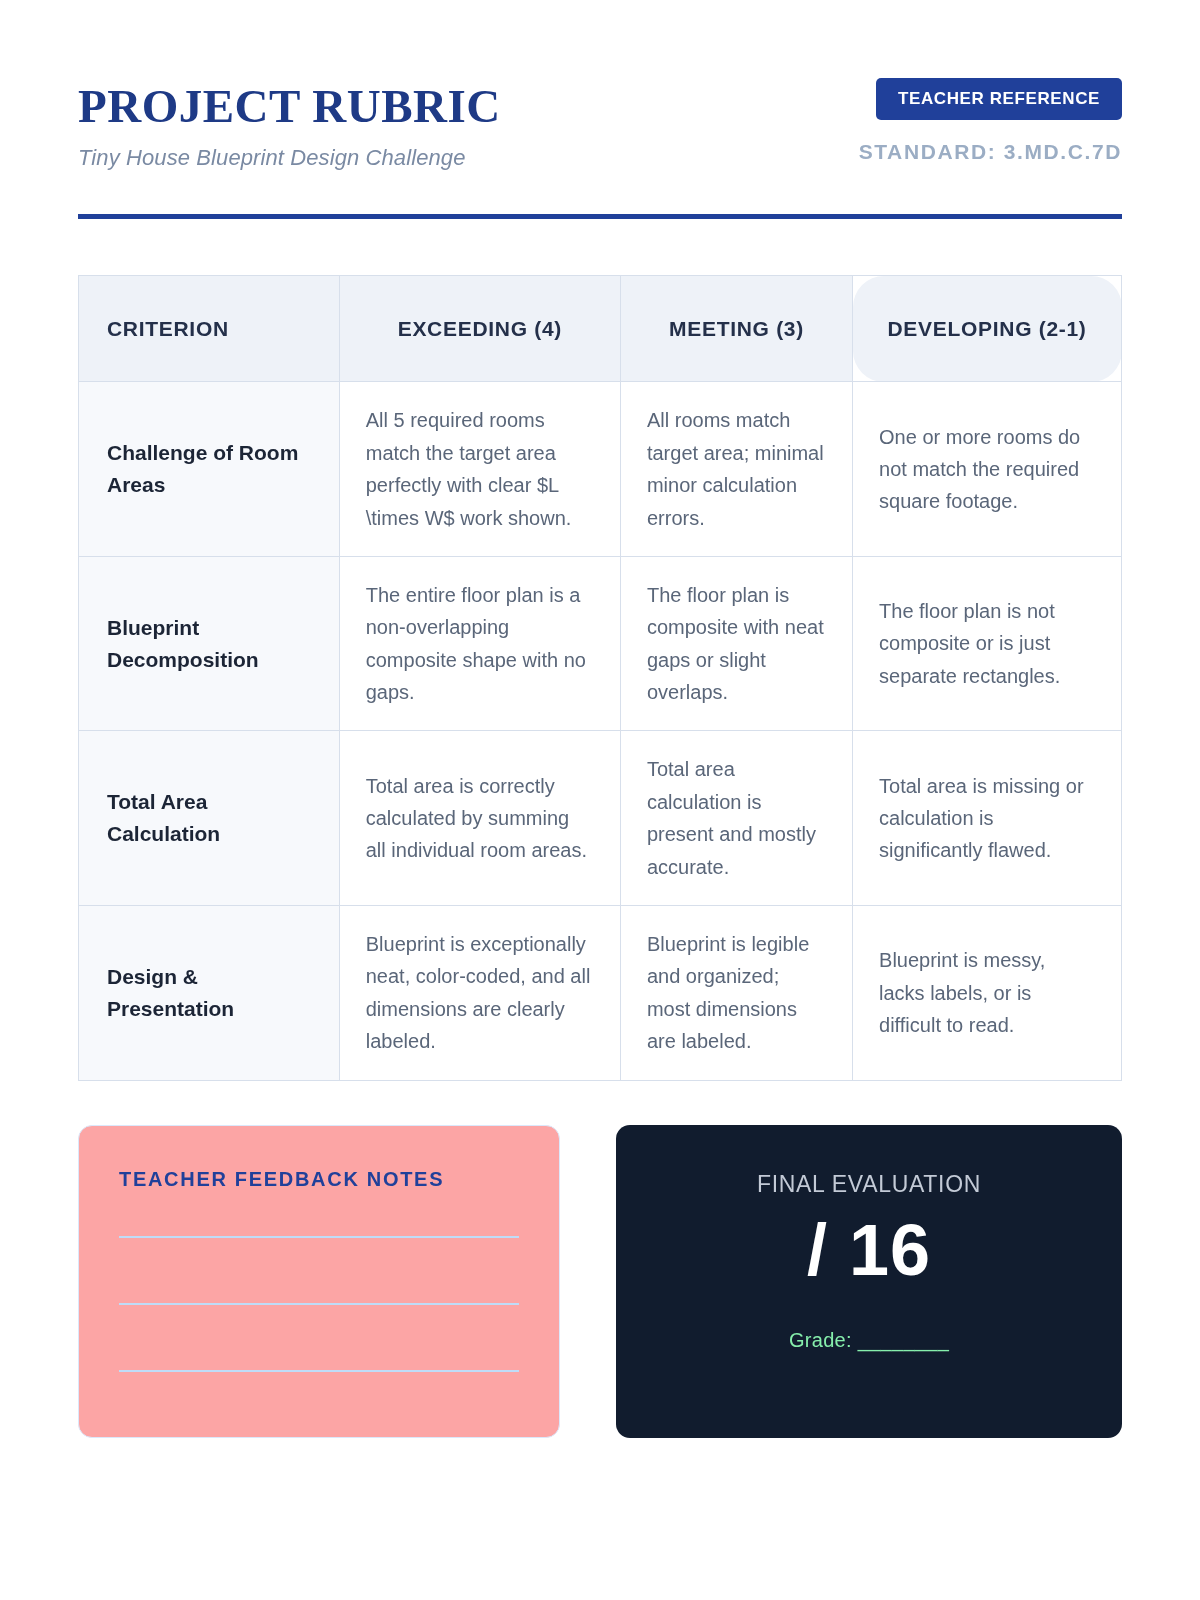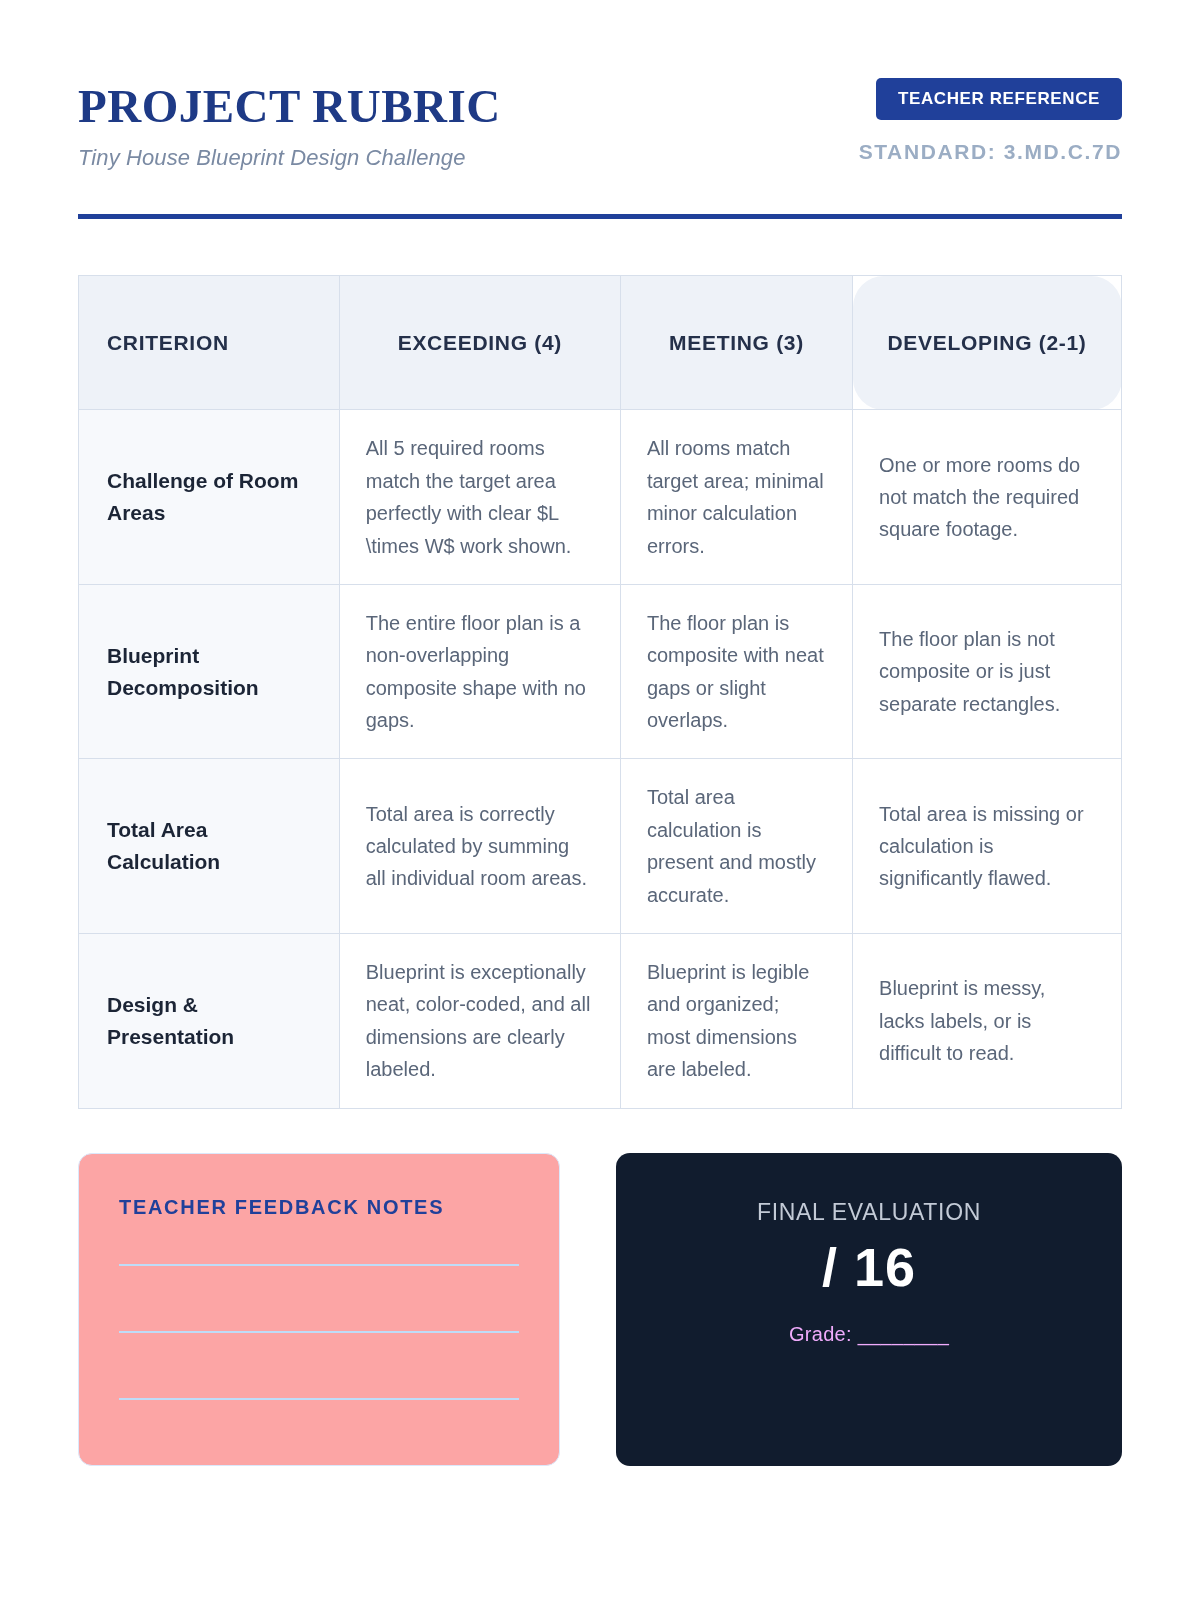--- a/index.html
+++ b/index.html
@@ -89,21 +89,21 @@
   }
 
   .rubric-table th,
   .rubric-table td {
     border: 1px solid #d7dfeb;
     vertical-align: middle;
   }
 
   .rubric-table thead th {
     background: #eef2f8;
-    height: 134px;
+    height: 106px;
     font-size: 21px;
     font-weight: bold;
     color: #24304a;
     letter-spacing: 0.7px;
     text-align: center;
     padding: 12px 12px;
   }
 
   .rubric-table thead th.col-criterion {
     text-align: left;
@@ -174,31 +174,31 @@
   }
 
   .eval-title {
     font-size: 23px;
     color: #c3cad6;
     letter-spacing: 0.7px;
   }
 
   .eval-score {
     margin-top: 10px;
-    font-size: 54px;
+    font-size: 72px;
     font-weight: bold;
     color: #ffffff;
     line-height: 1.18;
     letter-spacing: 1px;
   }
 
   .eval-grade {
-    margin-top: 24px;
+    margin-top: 36px;
     font-size: 20px;
-    color: #f0abfc;
+    color: #86efac;
     letter-spacing: 0.3px;
   }
 </style>
 </head>
 <body>
 
 <div class="page">
 
   <div class="header">
     <div class="header-left">

